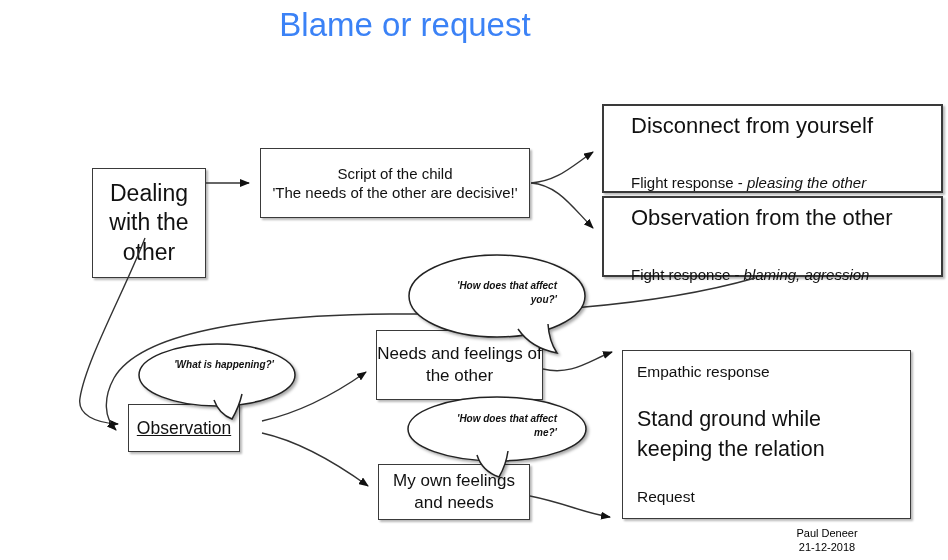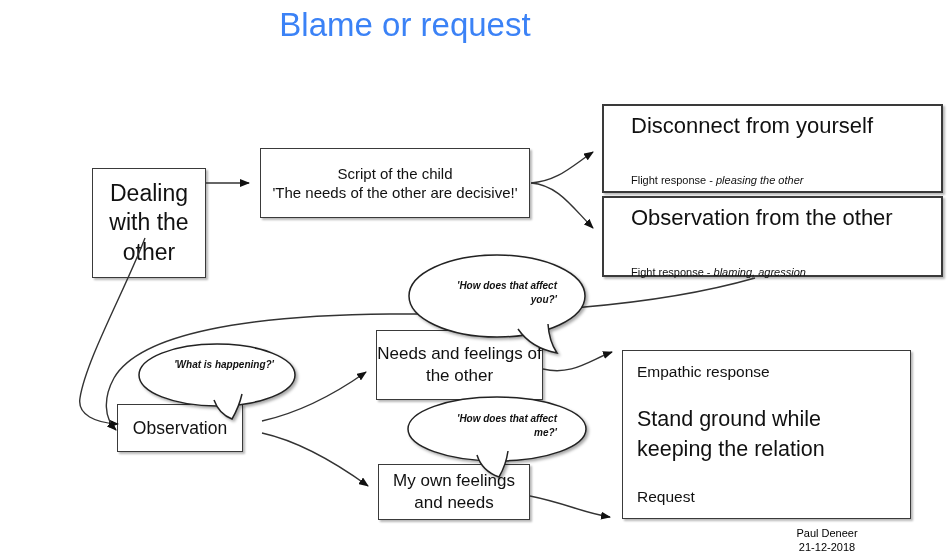--- a/index.html
+++ b/index.html
@@ -21,35 +21,35 @@
   }
   .box {
     position: absolute; box-sizing: border-box;
     background: #fff; border: 1.5px solid #3a3a3a;
     box-shadow: 2px 2px 2px rgba(0,0,0,0.28);
     display: flex; align-items: center; justify-content: center;
     text-align: center; line-height: 1.28;
   }
   .box-dealing   { left: 92px;  top: 128px; width: 114px; height: 110px; font-size: 23px; margin-top: 40px; }
   .box-script    { left: 260px; top: 148px; width: 270px; height: 70px;  font-size: 15px; padding: 6px 8px; }
-  .box-observation { left: 117px; top: 404px; width: 126px; height: 48px; font-size: 17.5px; }
+  .box-observation { left: 128px; top: 404px; width: 112px; height: 48px; font-size: 17.5px; text-decoration: underline; }
   .box-needs     { left: 376px; top: 330px; width: 167px; height: 70px;  font-size: 17px; }
   .box-own       { left: 378px; top: 464px; width: 152px; height: 56px;  font-size: 17px; }
 
   .box-wide {
     position: absolute; box-sizing: border-box;
     background: #fff; border: 2px solid #3a3a3a;
     box-shadow: 2px 2px 2px rgba(0,0,0,0.28);
     display: flex; flex-direction: column; justify-content: space-between;
     text-align: left; padding: 8px 27px;
   }
   .box-dy { left: 602px; top: 104px; width: 341px; height: 89px; }
   .box-do { left: 602px; top: 196px; width: 341px; height: 81px; }
   .box-wide .heading  { font-size: 22px; line-height: 1.1; }
-  .box-wide .response { font-size: 11px; margin-top: 36px; }
+  .box-wide .response { font-size: 15px; margin-top: 36px; }
   .box-wide .response em { font-style: italic; }
 
   .box-empathic {
     position: absolute; box-sizing: border-box;
     left: 622px; top: 350px; width: 289px; height: 169px;
     background: #fff; border: 1.5px solid #3a3a3a;
     box-shadow: 2px 2px 2px rgba(0,0,0,0.28);
     display: flex; flex-direction: column; justify-content: space-between;
     padding: 12px 14px;
   }

